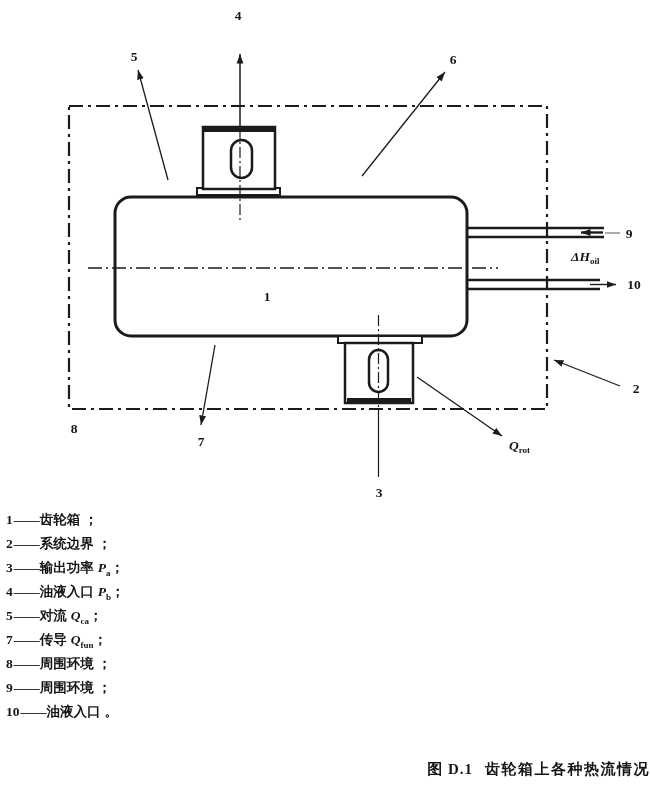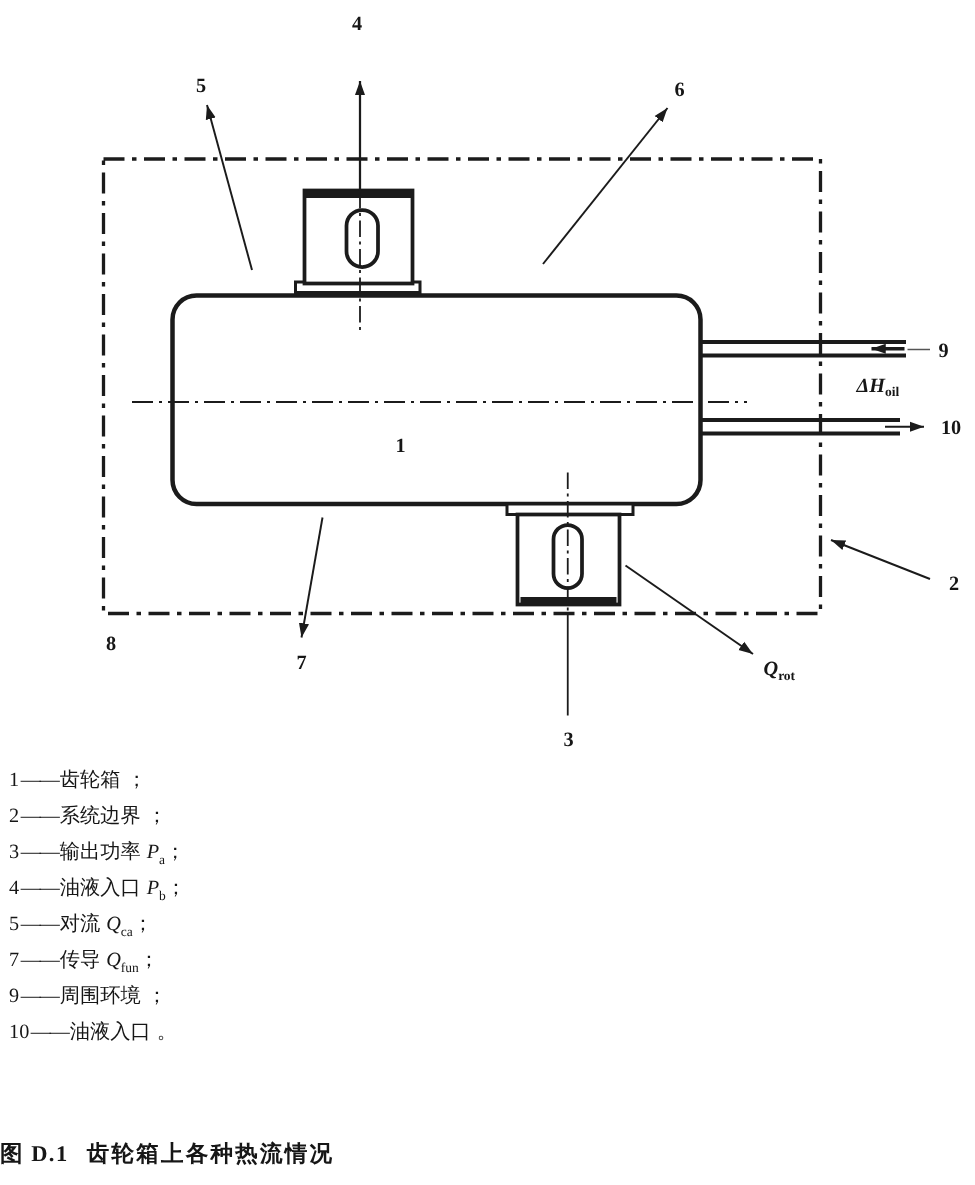--- a/index.html
+++ b/index.html
@@ -10,28 +10,28 @@
   }
   svg{position:absolute;left:0;top:0;}
   svg text{
     font-family:"Liberation Serif","DejaVu Serif",serif;
     font-size:13.5px;font-weight:bold;fill:#161616;
   }
   .svgsub{font-size:9px;font-weight:bold;}
   .svgsym{font-style:italic;}
   .legend{
     position:absolute;left:6px;top:508px;width:420px;
-    font-size:13.5px;line-height:24px;font-weight:normal;
+    font-size:13.5px;line-height:24px;font-weight:bold;
   }
   .legend-row{white-space:nowrap;}
   .legend-row .dash{letter-spacing:-1px;margin:0 1px;}
   .legend-row .sym{font-style:italic;margin-left:4px;}
   .legend-row sub{font-size:9px;line-height:0;}
   .caption{
-    position:absolute;left:0;top:760px;width:650px;text-align:left;
+    position:absolute;left:0;top:760px;width:650px;text-align:right;
     font-size:15px;font-weight:bold;letter-spacing:1.5px;
   }
   .caption .cap-prefix{margin-right:12px;letter-spacing:1px;}
 </style>
 </head>
 <body>
 
 <div class="page">
 
   <svg width="650" height="505" viewBox="0 0 650 505">
@@ -98,20 +98,21 @@
     <text x="509" y="450"><tspan class="svgsym">Q</tspan><tspan class="svgsub" dy="3">rot</tspan></text>
   </svg>
 
   <div class="legend">
     <div class="legend-row"><span>1</span><span class="dash">——</span><span>齿轮箱</span><span class="sym"></span><sub></sub><span>；</span></div>
     <div class="legend-row"><span>2</span><span class="dash">——</span><span>系统边界</span><span class="sym"></span><sub></sub><span>；</span></div>
     <div class="legend-row"><span>3</span><span class="dash">——</span><span>输出功率</span><span class="sym">P</span><sub>a</sub><span>；</span></div>
     <div class="legend-row"><span>4</span><span class="dash">——</span><span>油液入口</span><span class="sym">P</span><sub>b</sub><span>；</span></div>
     <div class="legend-row"><span>5</span><span class="dash">——</span><span>对流</span><span class="sym">Q</span><sub>ca</sub><span>；</span></div>
     <div class="legend-row"><span>7</span><span class="dash">——</span><span>传导</span><span class="sym">Q</span><sub>fun</sub><span>；</span></div>
+    <div class="legend-row"><span>8</span><span class="dash">——</span><span>周围环境</span><span class="sym"></span><sub></sub><span>；</span></div>
     <div class="legend-row"><span>9</span><span class="dash">——</span><span>周围环境</span><span class="sym"></span><sub></sub><span>；</span></div>
     <div class="legend-row"><span>10</span><span class="dash">——</span><span>油液入口</span><span class="sym"></span><sub></sub><span>。</span></div>
   </div>
 
   <div class="caption">
     <span class="cap-prefix">图 D.1</span><span>齿轮箱上各种热流情况</span>
   </div>
 
 </div>
 

